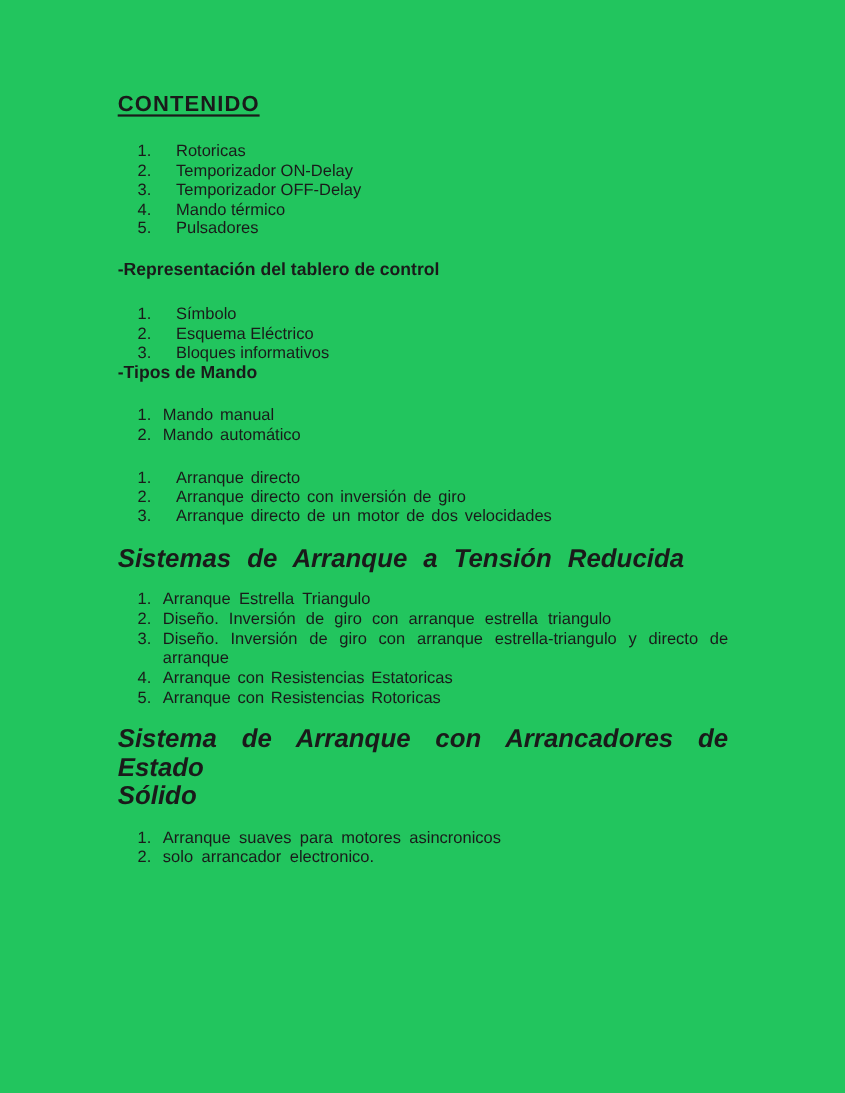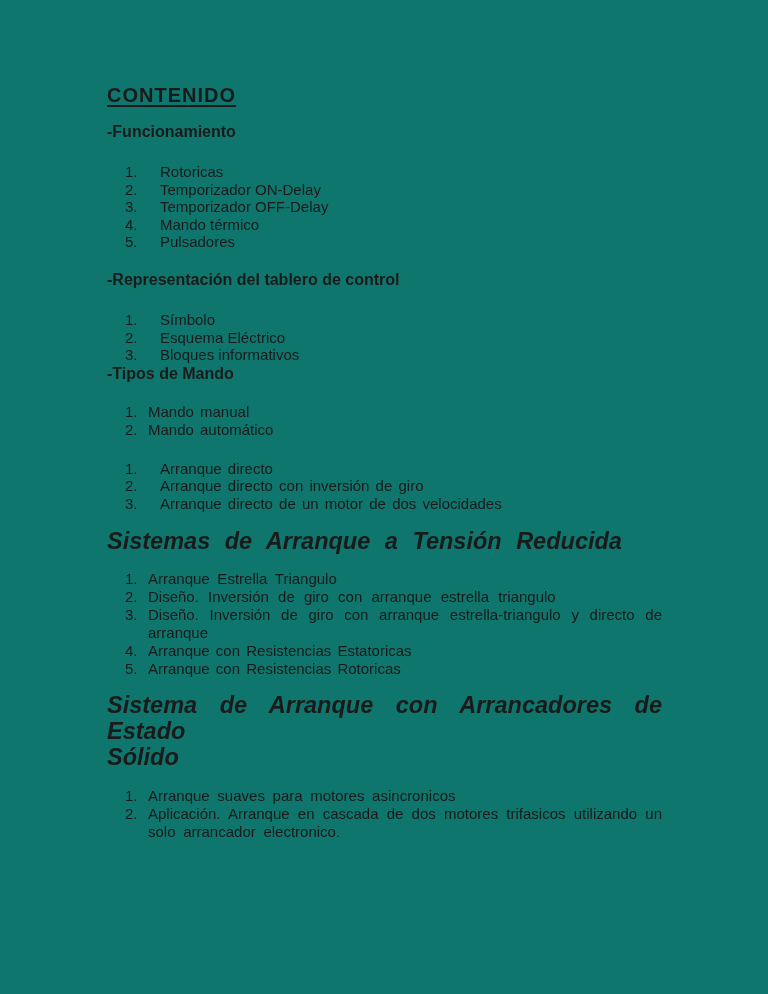--- a/index.html
+++ b/index.html
@@ -1,21 +1,21 @@
 <!DOCTYPE html>
 <html><head>
 <meta charset="utf-8">
 <style>
   html, body { margin: 0; padding: 0; background: #ffffff; }
   .page {
     position: relative;
     width: 768px;
     height: 994px;
     margin: 0 auto;
-    background: #0f766e;
+    background: #22c55e;
     box-sizing: border-box;
     padding: 83px 106px 0 107px;
     font-family: "Liberation Sans", sans-serif;
     color: #1a1a1a;
     overflow: hidden;
   }
   .doc-title {
     margin: 0;
     font-size: 20px;
     font-weight: bold;
@@ -70,21 +70,20 @@
   .mt-list6    { margin-top: 17px; }
 </style>
 </head>
 <body>
 
 <div class="page">
 
   <div class="doc-title">CONTENIDO</div>
 
 
-  <div class="h2 mt-func">-Funcionamiento</div>
 
   <div class="list ga mt-list1">
     <div class="row">
       <span class="num">1.</span>
       <span class="txt">Rotoricas</span>
     </div>
     <div class="row">
       <span class="num">2.</span>
       <span class="txt">Temporizador ON-Delay</span>
     </div>
@@ -182,19 +181,18 @@
   </div>
 
   <div class="list gb mt-list6">
     <div class="row">
       <span class="num">1.</span>
       <span class="txt ws2">Arranque suaves para motores asincronicos</span>
     </div>
     <div class="row">
       <span class="num">2.</span>
       <span class="txt">
-        <span class="jline">Aplicación. Arranque en cascada de dos motores trifasicos utilizando un</span>
         <span class="ws2">solo arrancador electronico.</span>
       </span>
     </div>
   </div>
 
 </div>
 
 </body></html>

